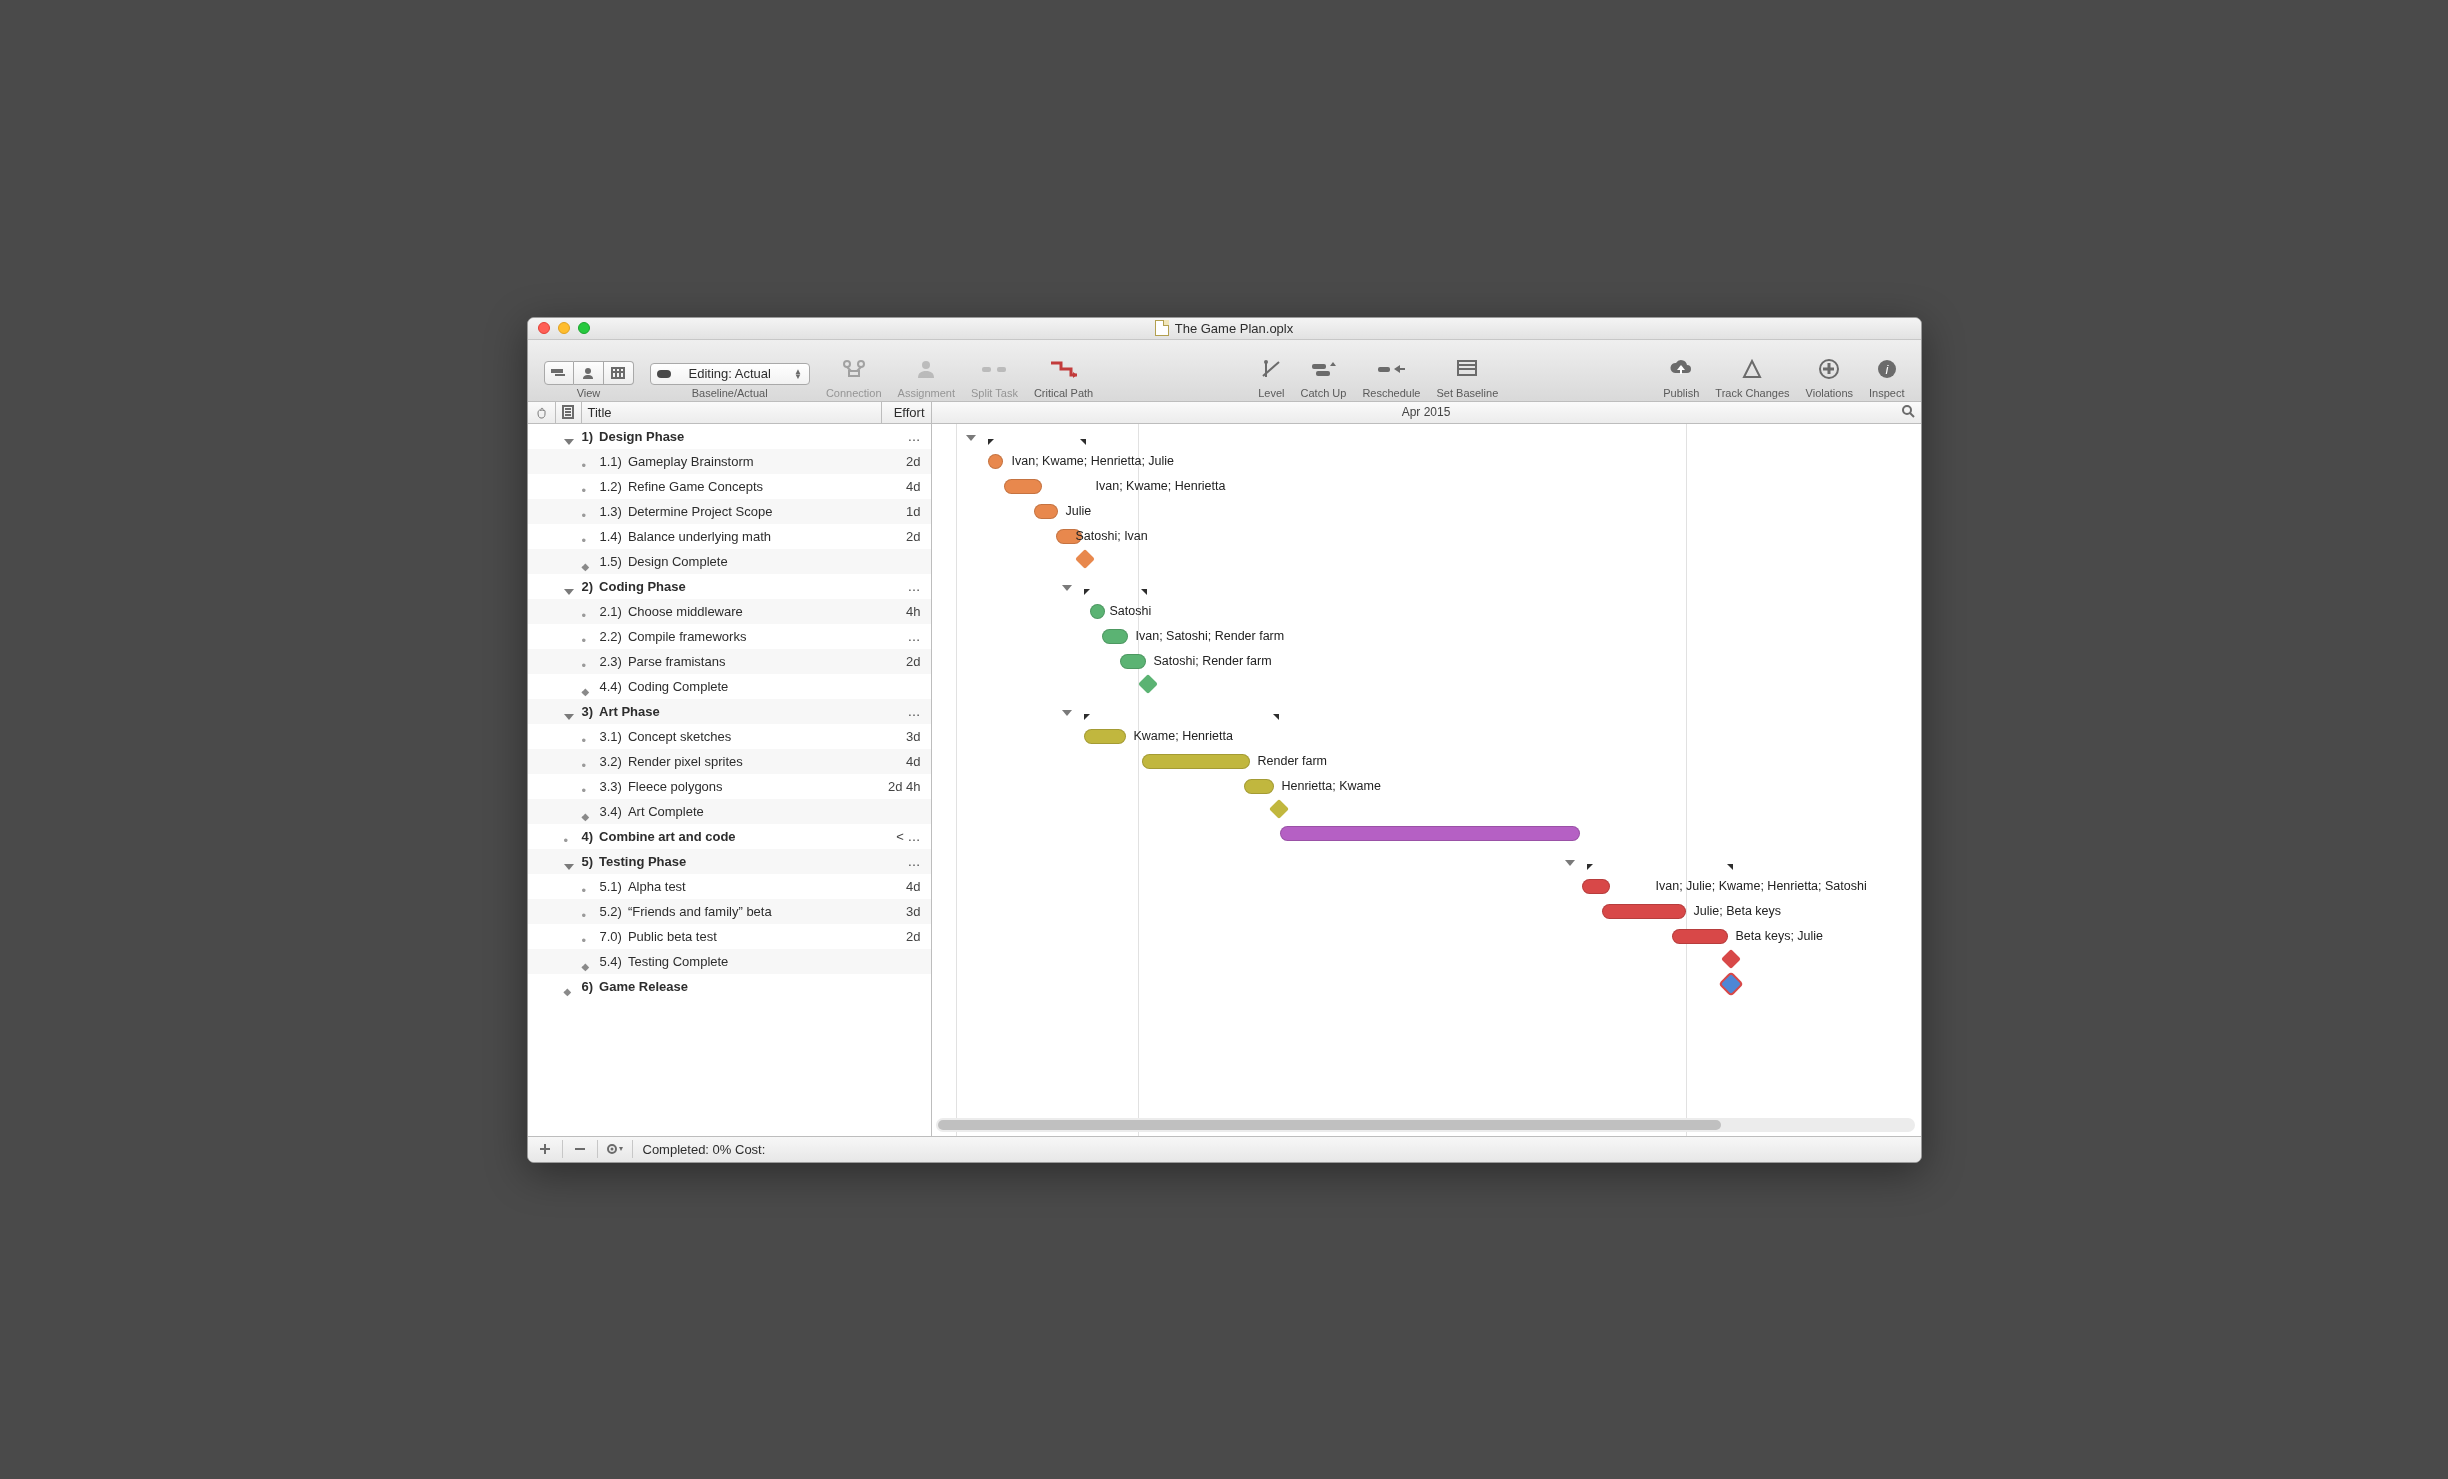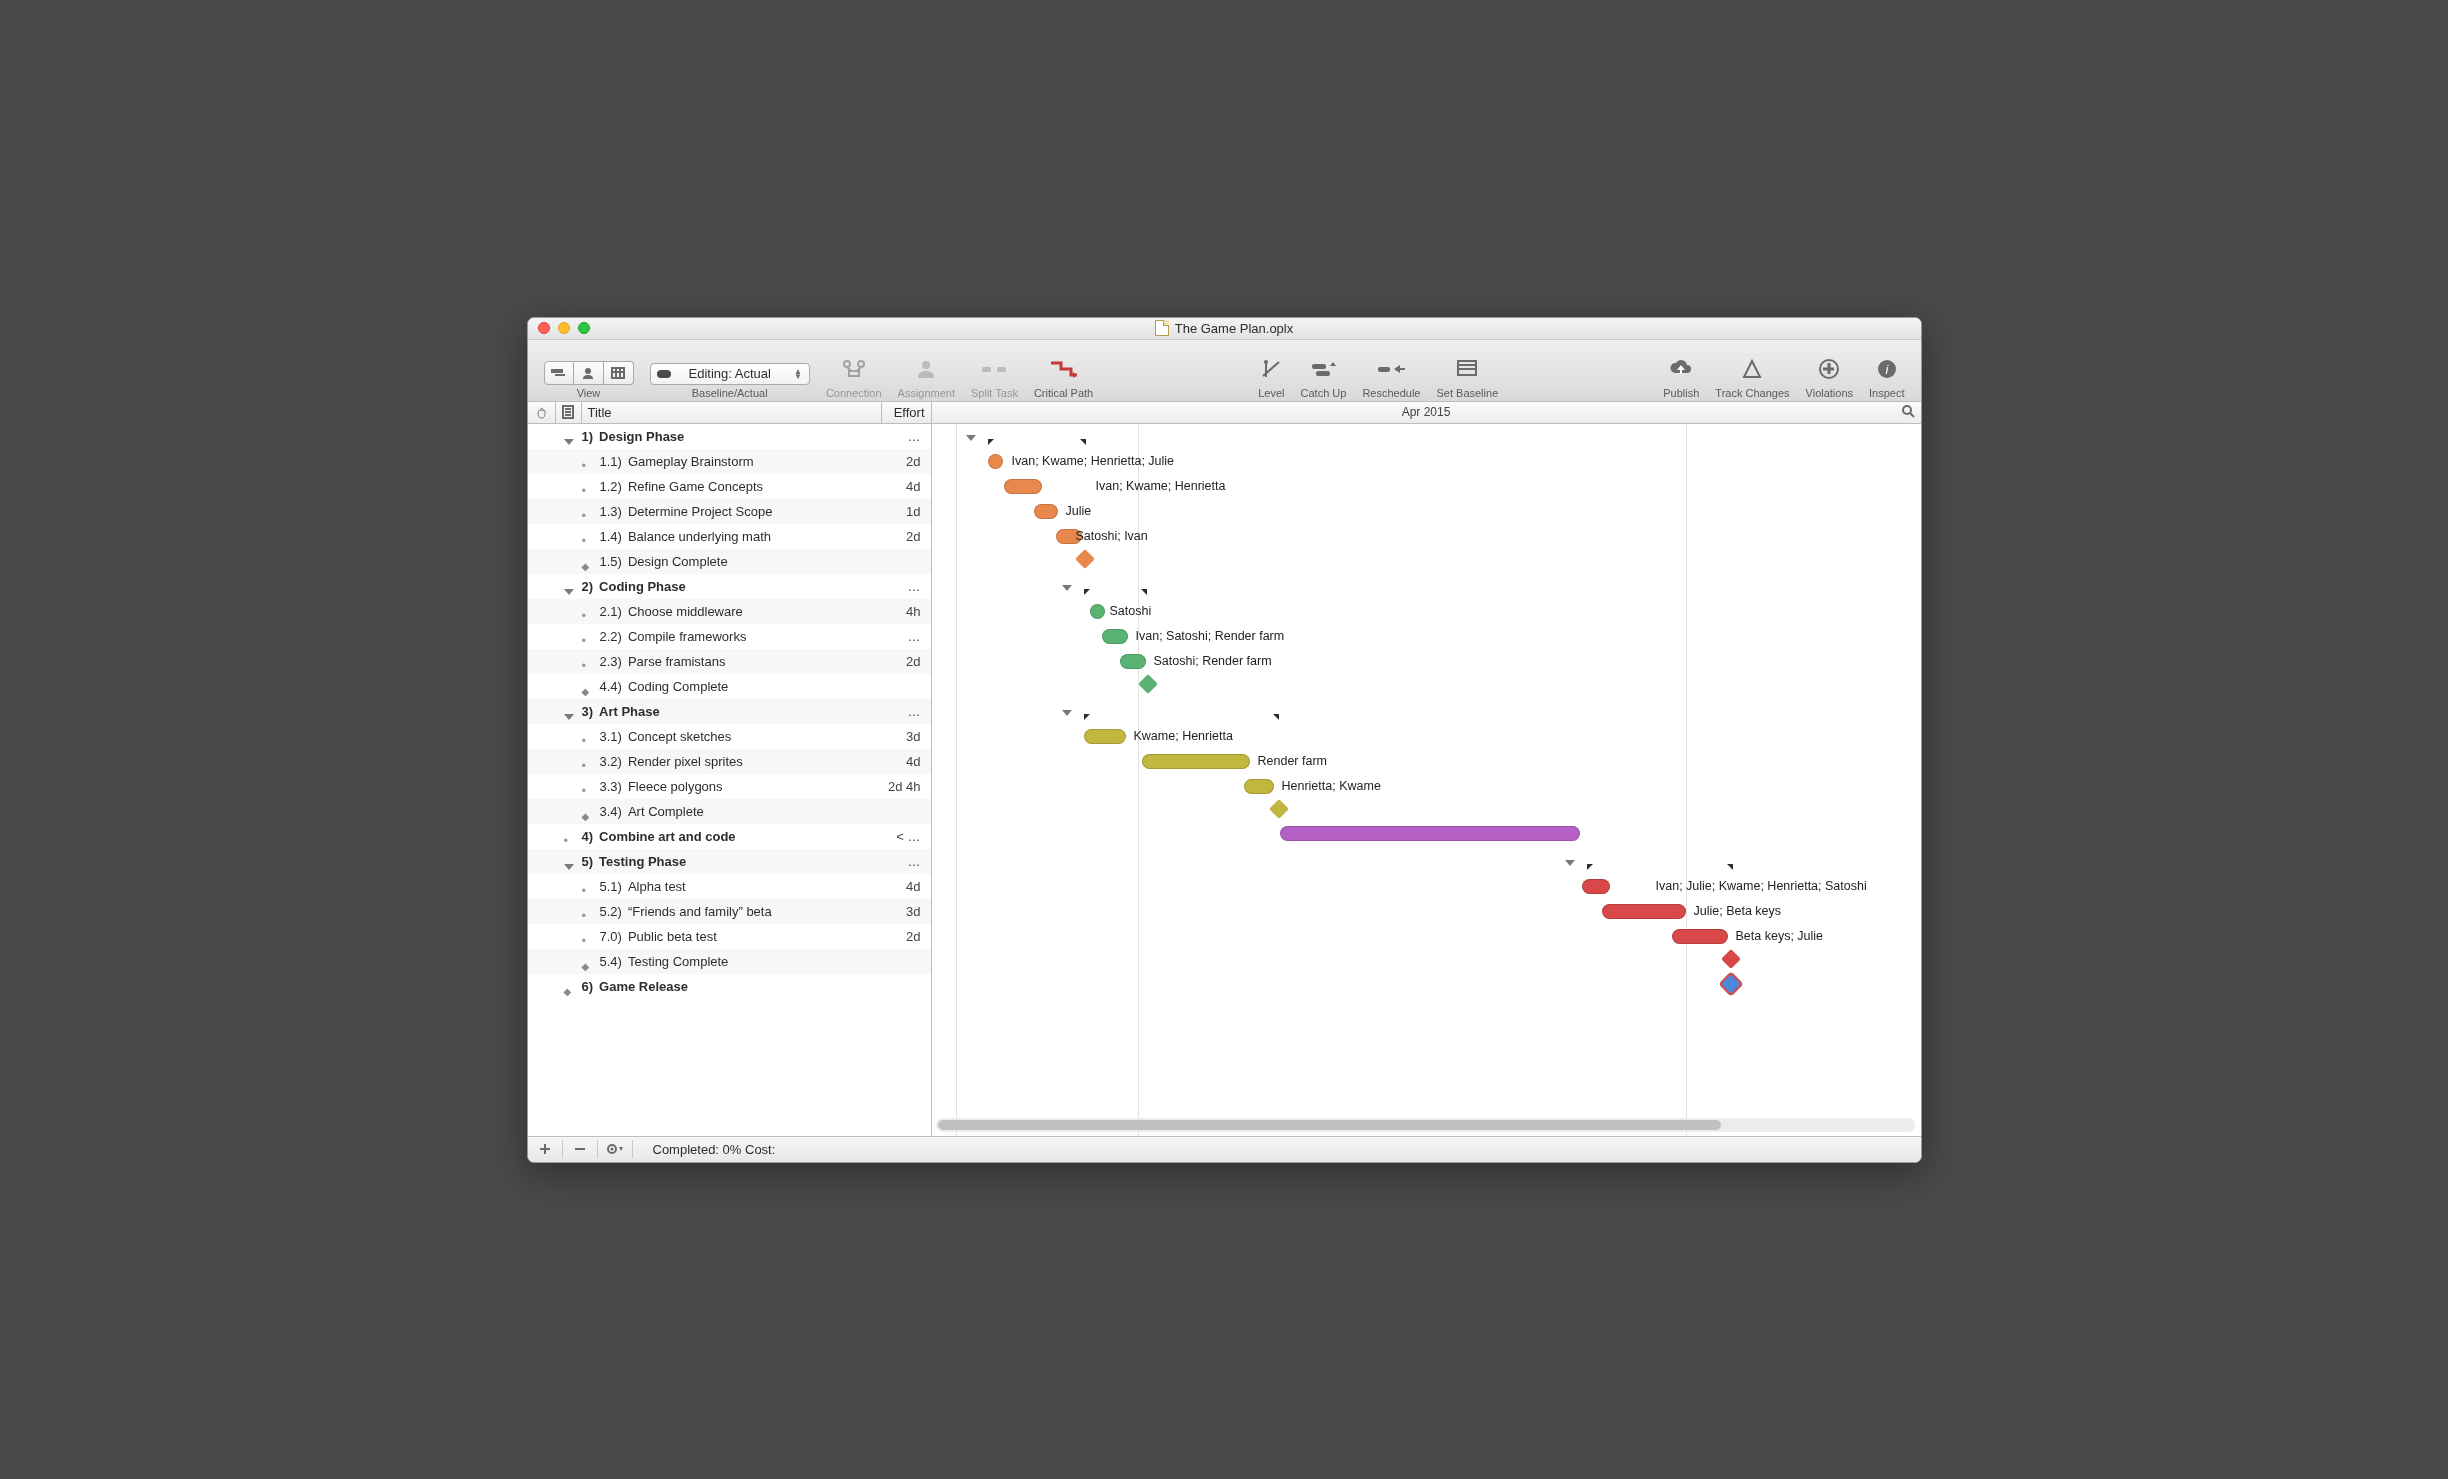--- a/index.html
+++ b/index.html
@@ -505,15 +505,15 @@
       </div>
     <div class="fbtndiv"></div>
     <div class="fbtn">
         <svg width="16" height="12">
           <circle cx="5" cy="6" r="4" class="ico"></circle>
           <circle cx="5" cy="6" r="1.5" fill="#6b6b6b"></circle>
           <polygon points="12,4 16,4 14,8" fill="#6b6b6b"></polygon>
         </svg>
       </div>
     <div class="fbtndiv"></div>
-    <span style="margin-left:14px">Completed: 0% Cost:</span>
+    <span style="margin-left:4px">Completed: 0% Cost:</span>
   </div>
 </div>
 
 </body></html>

